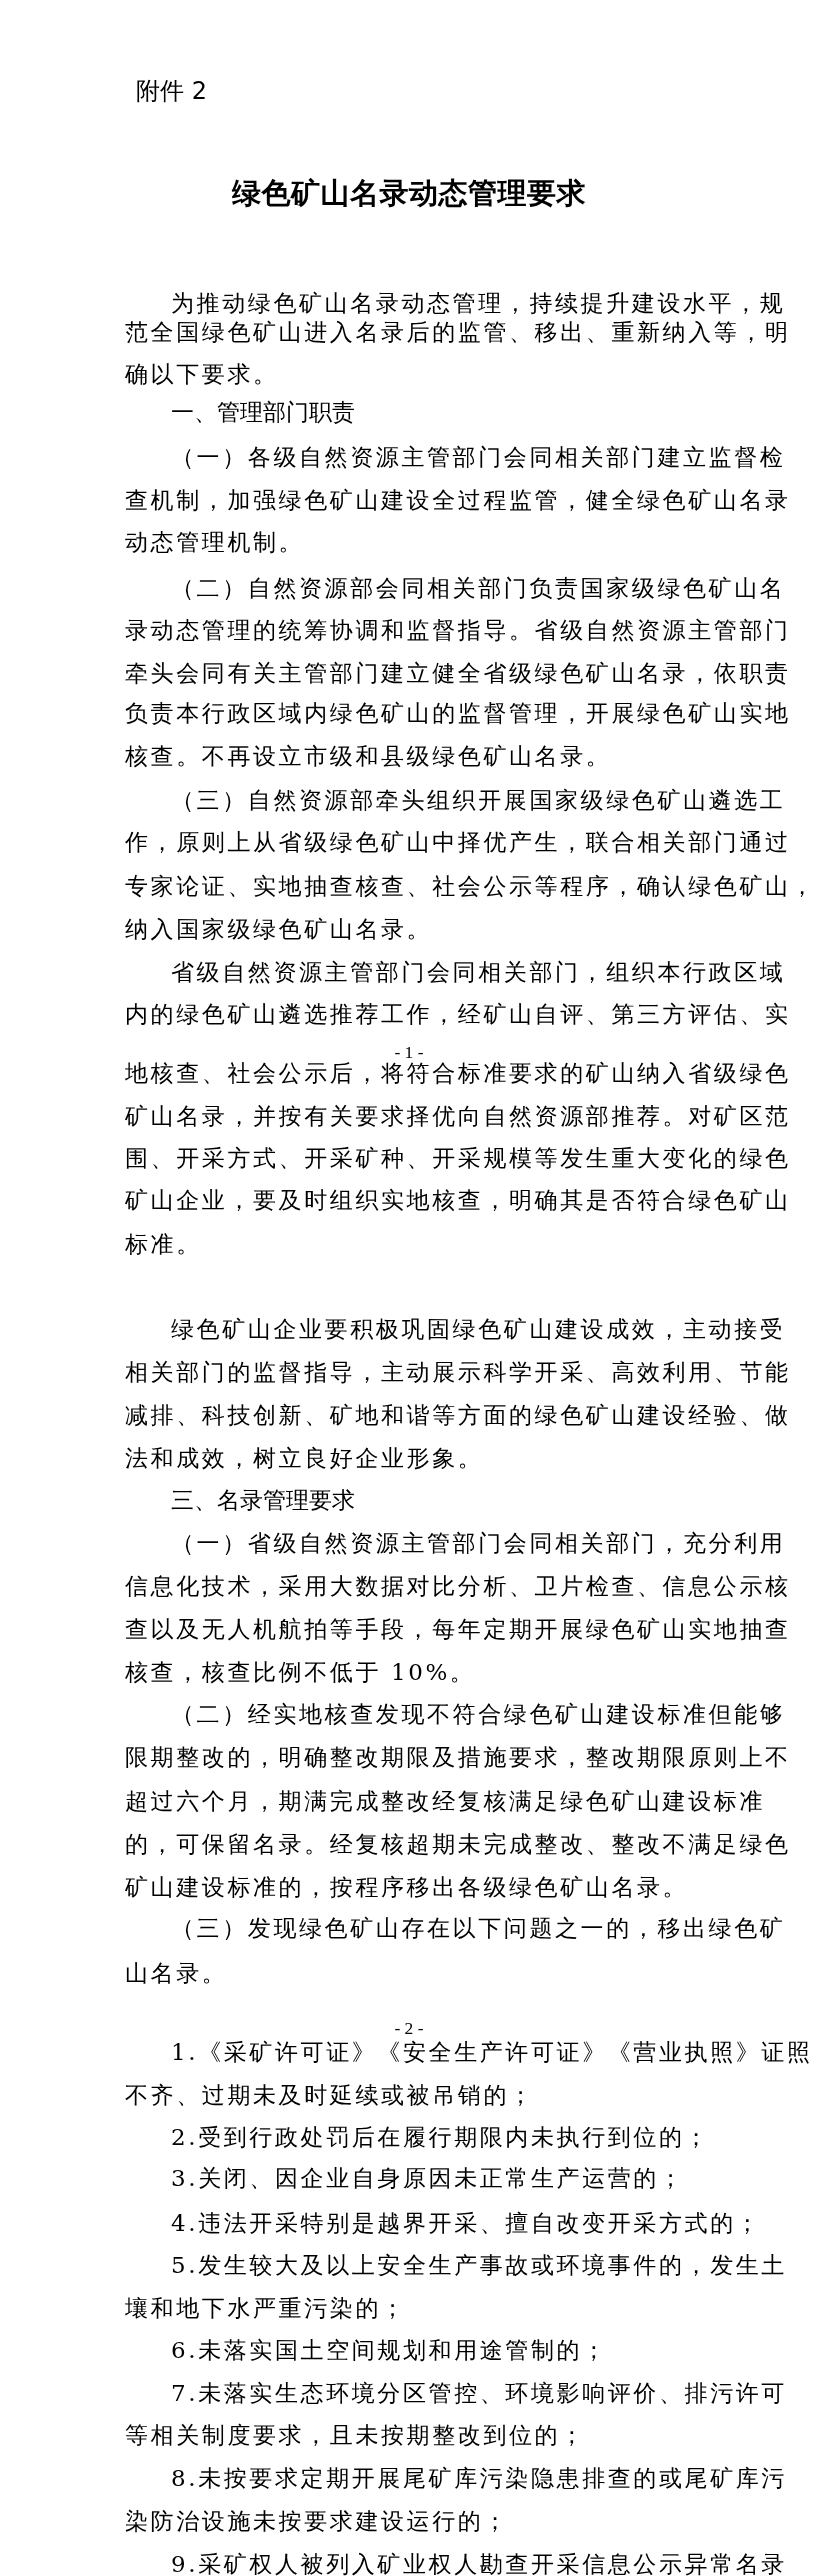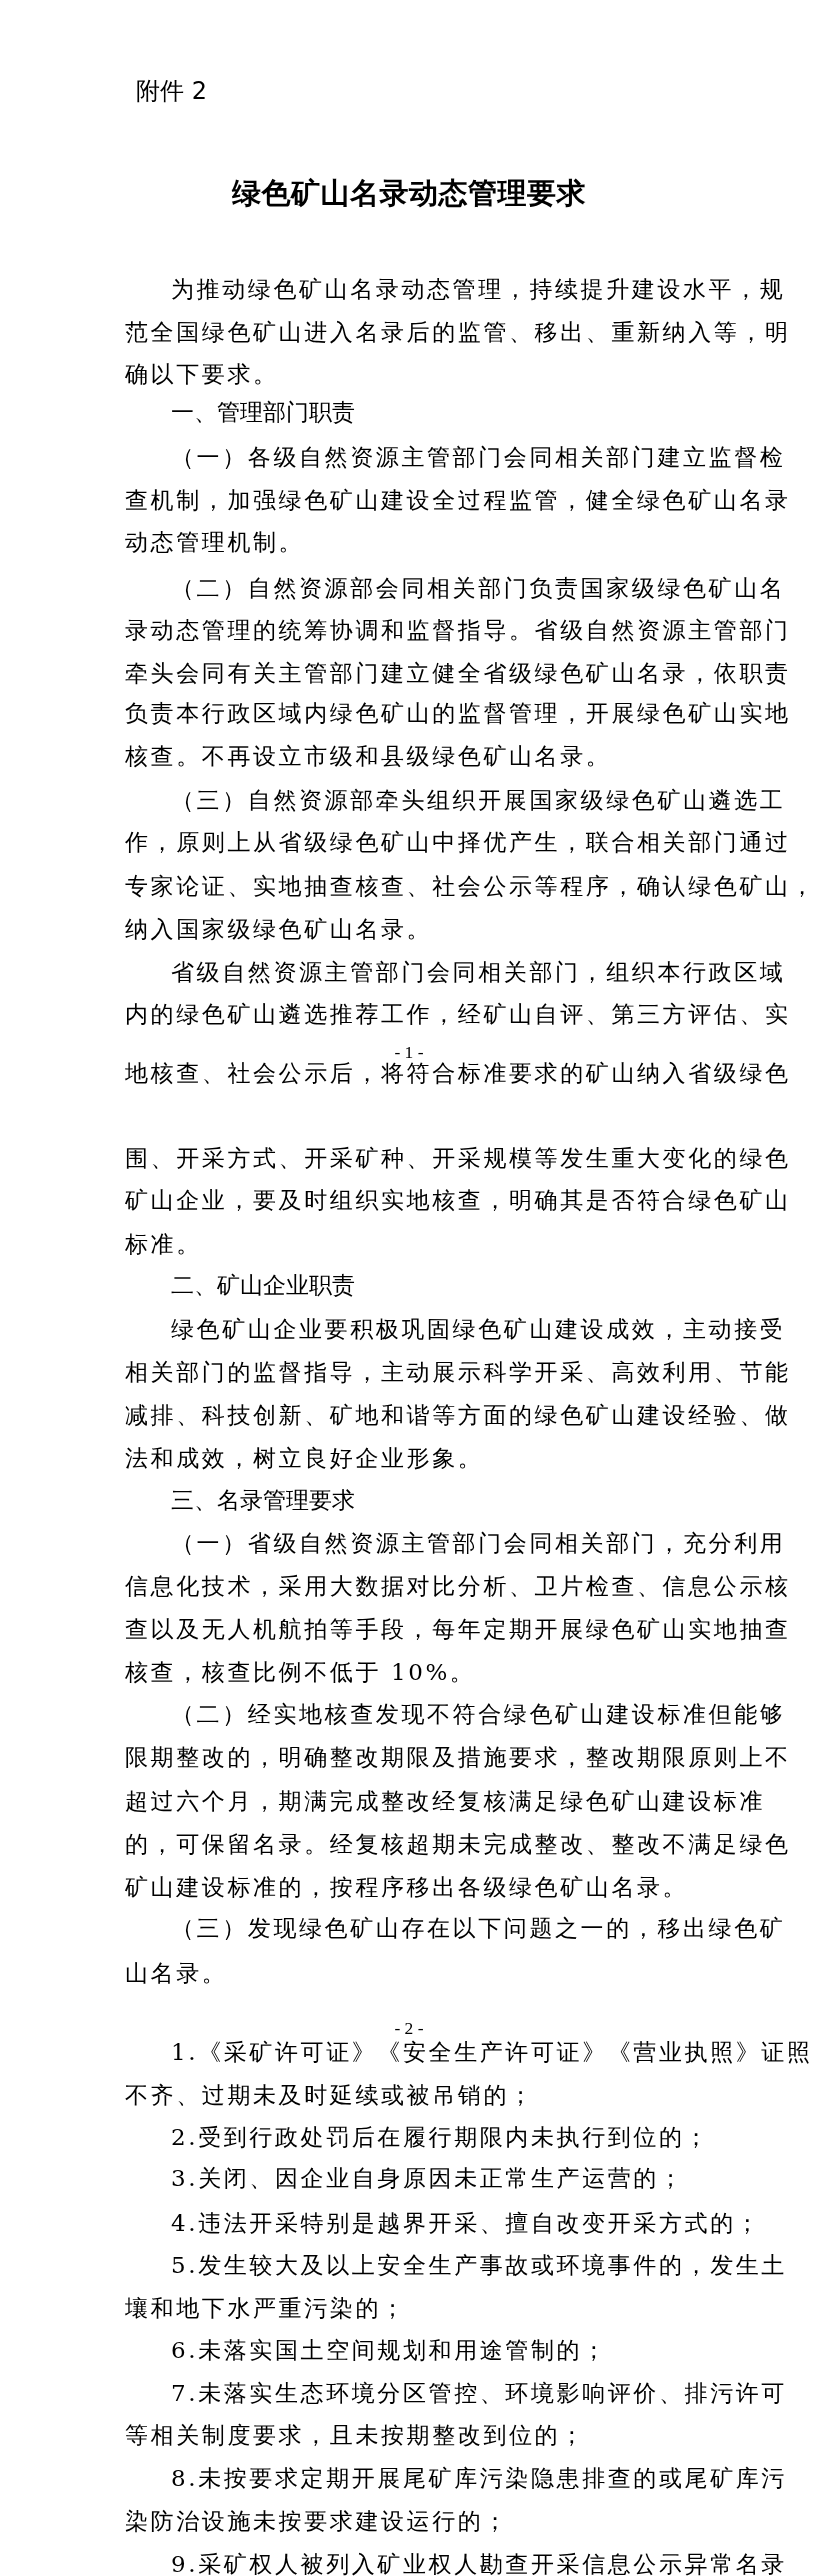--- a/index.html
+++ b/index.html
@@ -22,21 +22,21 @@
           line-height: 20.6px; font-family: "Liberation Serif", "DejaVu Serif", serif; }
 </style>
 </head>
 <body>
 
 <div class="page">
 
   <div class="attach">附件 2</div>
   <div class="title">绿色矿山名录动态管理要求</div>
 
-  <div class="ln indent justify" style="top:274px">为推动绿色矿山名录动态管理，持续提升建设水平，规</div>
+  <div class="ln indent justify" style="top:288px">为推动绿色矿山名录动态管理，持续提升建设水平，规</div>
   <div class="ln justify" style="top:317px">范全国绿色矿山进入名录后的监管、移出、重新纳入等，明</div>
   <div class="ln" style="top:359px">确以下要求。</div>
 
   <div class="ln indent heading" style="top:397px">一、管理部门职责</div>
   <div class="ln indent justify" style="top:442px">（一）各级自然资源主管部门会同相关部门建立监督检</div>
   <div class="ln justify" style="top:485px">查机制，加强绿色矿山建设全过程监管，健全绿色矿山名录</div>
   <div class="ln" style="top:527px">动态管理机制。</div>
   <div class="ln indent justify" style="top:573px">（二）自然资源部会同相关部门负责国家级绿色矿山名</div>
   <div class="ln justify" style="top:615px">录动态管理的统筹协调和监督指导。省级自然资源主管部门</div>
   <div class="ln justify" style="top:658px">牵头会同有关主管部门建立健全省级绿色矿山名录，依职责</div>
@@ -45,25 +45,25 @@
   <div class="ln indent justify" style="top:785px">（三）自然资源部牵头组织开展国家级绿色矿山遴选工</div>
   <div class="ln justify" style="top:827px">作，原则上从省级绿色矿山中择优产生，联合相关部门通过</div>
   <div class="ln justify" style="top:871px">专家论证、实地抽查核查、社会公示等程序，确认绿色矿山，</div>
   <div class="ln" style="top:914px">纳入国家级绿色矿山名录。</div>
   <div class="ln indent justify" style="top:957px">省级自然资源主管部门会同相关部门，组织本行政区域</div>
   <div class="ln justify" style="top:999px">内的绿色矿山遴选推荐工作，经矿山自评、第三方评估、实</div>
 
   <div class="pnum" style="top:1042px">- 1 -</div>
 
   <div class="ln justify" style="top:1058px">地核查、社会公示后，将符合标准要求的矿山纳入省级绿色</div>
+  <div class="ln justify" style="top:1101px">矿山名录，并按有关要求择优向自然资源部推荐。对矿区范</div>
   <div class="ln justify" style="top:1143px">围、开采方式、开采矿种、开采规模等发生重大变化的绿色</div>
   <div class="ln justify" style="top:1185px">矿山企业，要及时组织实地核查，明确其是否符合绿色矿山</div>
   <div class="ln" style="top:1229px">标准。</div>
 
-  <div class="ln indent heading" style="top:1270px">二、矿山企业职责</div>
   <div class="ln indent justify" style="top:1314px">绿色矿山企业要积极巩固绿色矿山建设成效，主动接受</div>
   <div class="ln justify" style="top:1357px">相关部门的监督指导，主动展示科学开采、高效利用、节能</div>
   <div class="ln justify" style="top:1400px">减排、科技创新、矿地和谐等方面的绿色矿山建设经验、做</div>
   <div class="ln" style="top:1443px">法和成效，树立良好企业形象。</div>
 
   <div class="ln indent heading" style="top:1485px">三、名录管理要求</div>
   <div class="ln indent justify" style="top:1528px">（一）省级自然资源主管部门会同相关部门，充分利用</div>
   <div class="ln justify" style="top:1614px">查以及无人机航拍等手段，每年定期开展绿色矿山实地抽查</div>
   <div class="ln justify" style="top:1571px">信息化技术，采用大数据对比分析、卫片检查、信息公示核</div>
   <div class="ln" style="top:1657px">核查，核查比例不低于 10%。</div>

